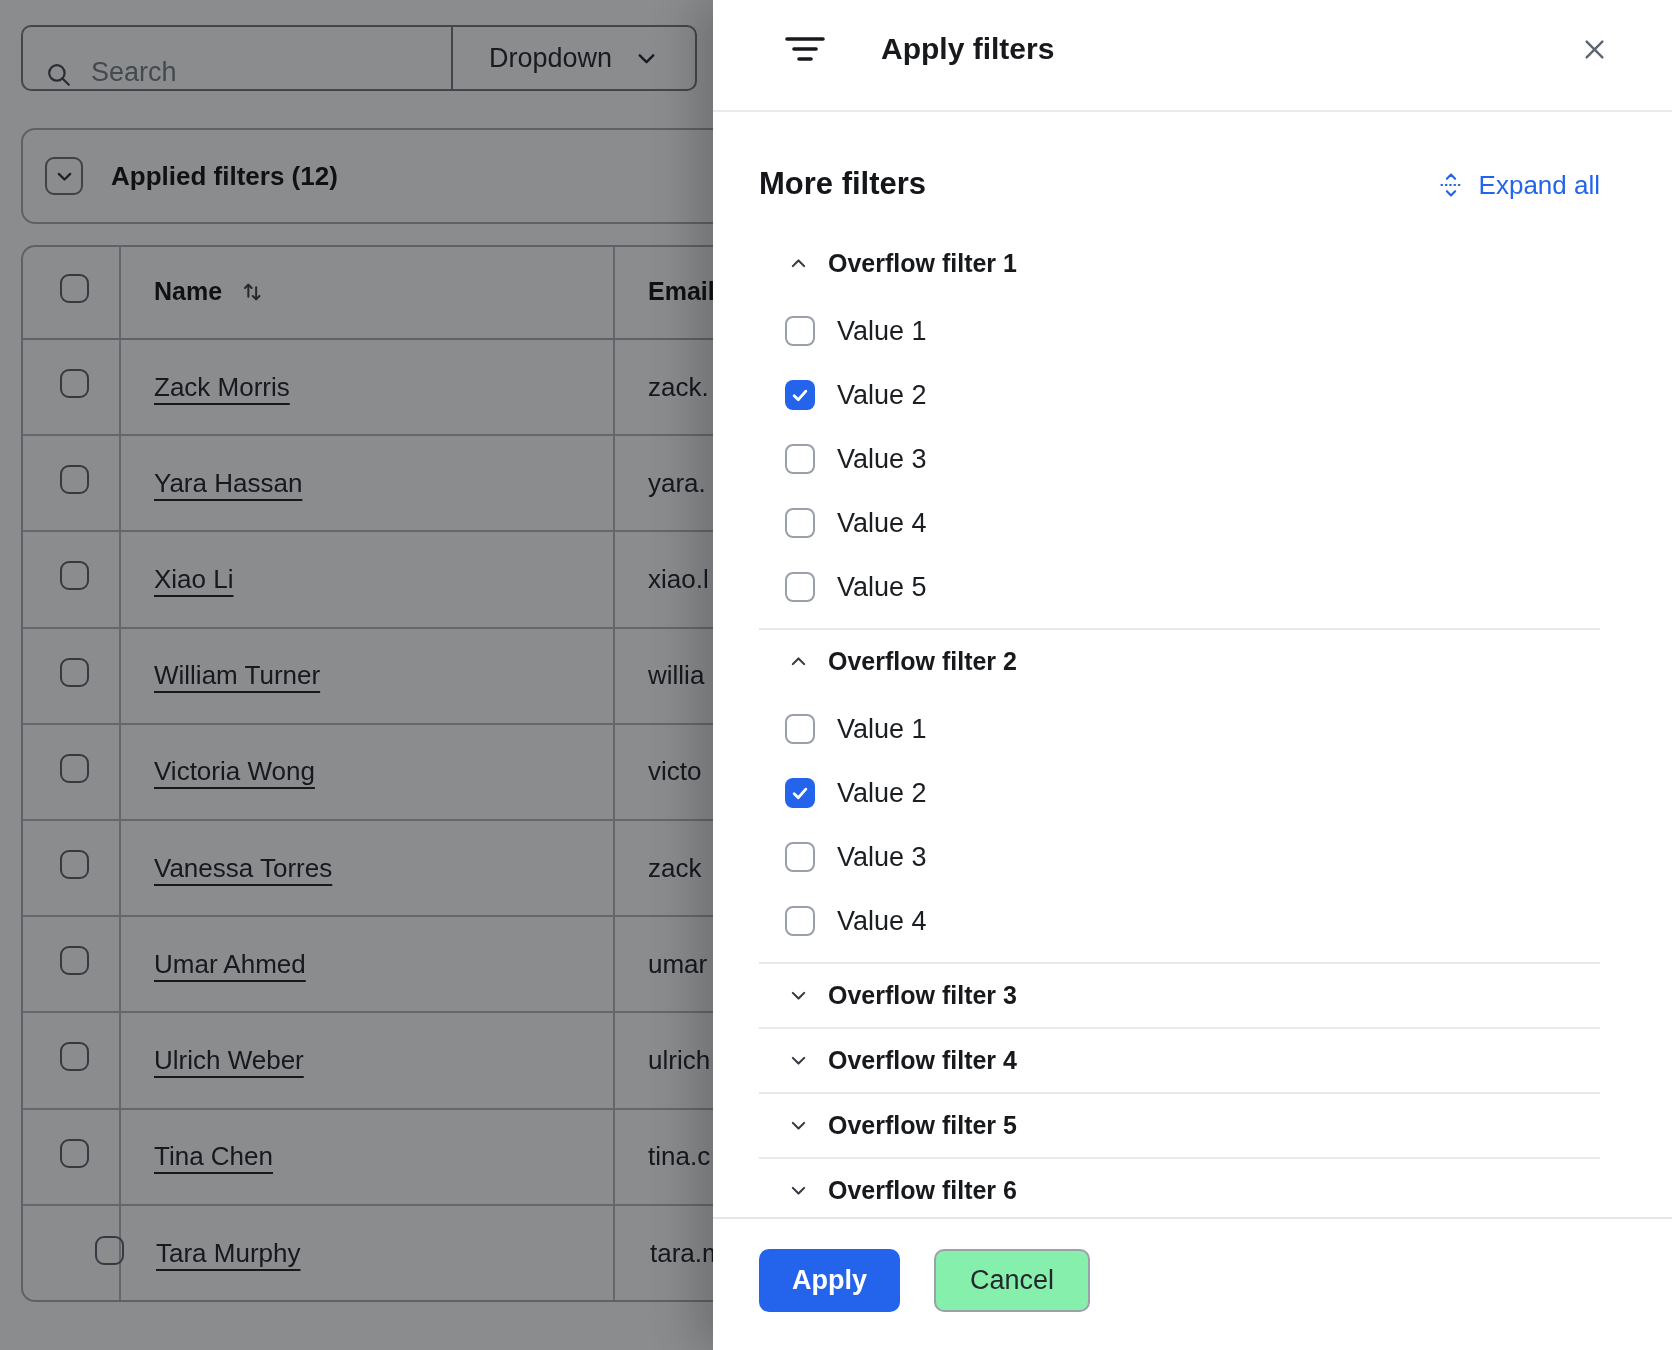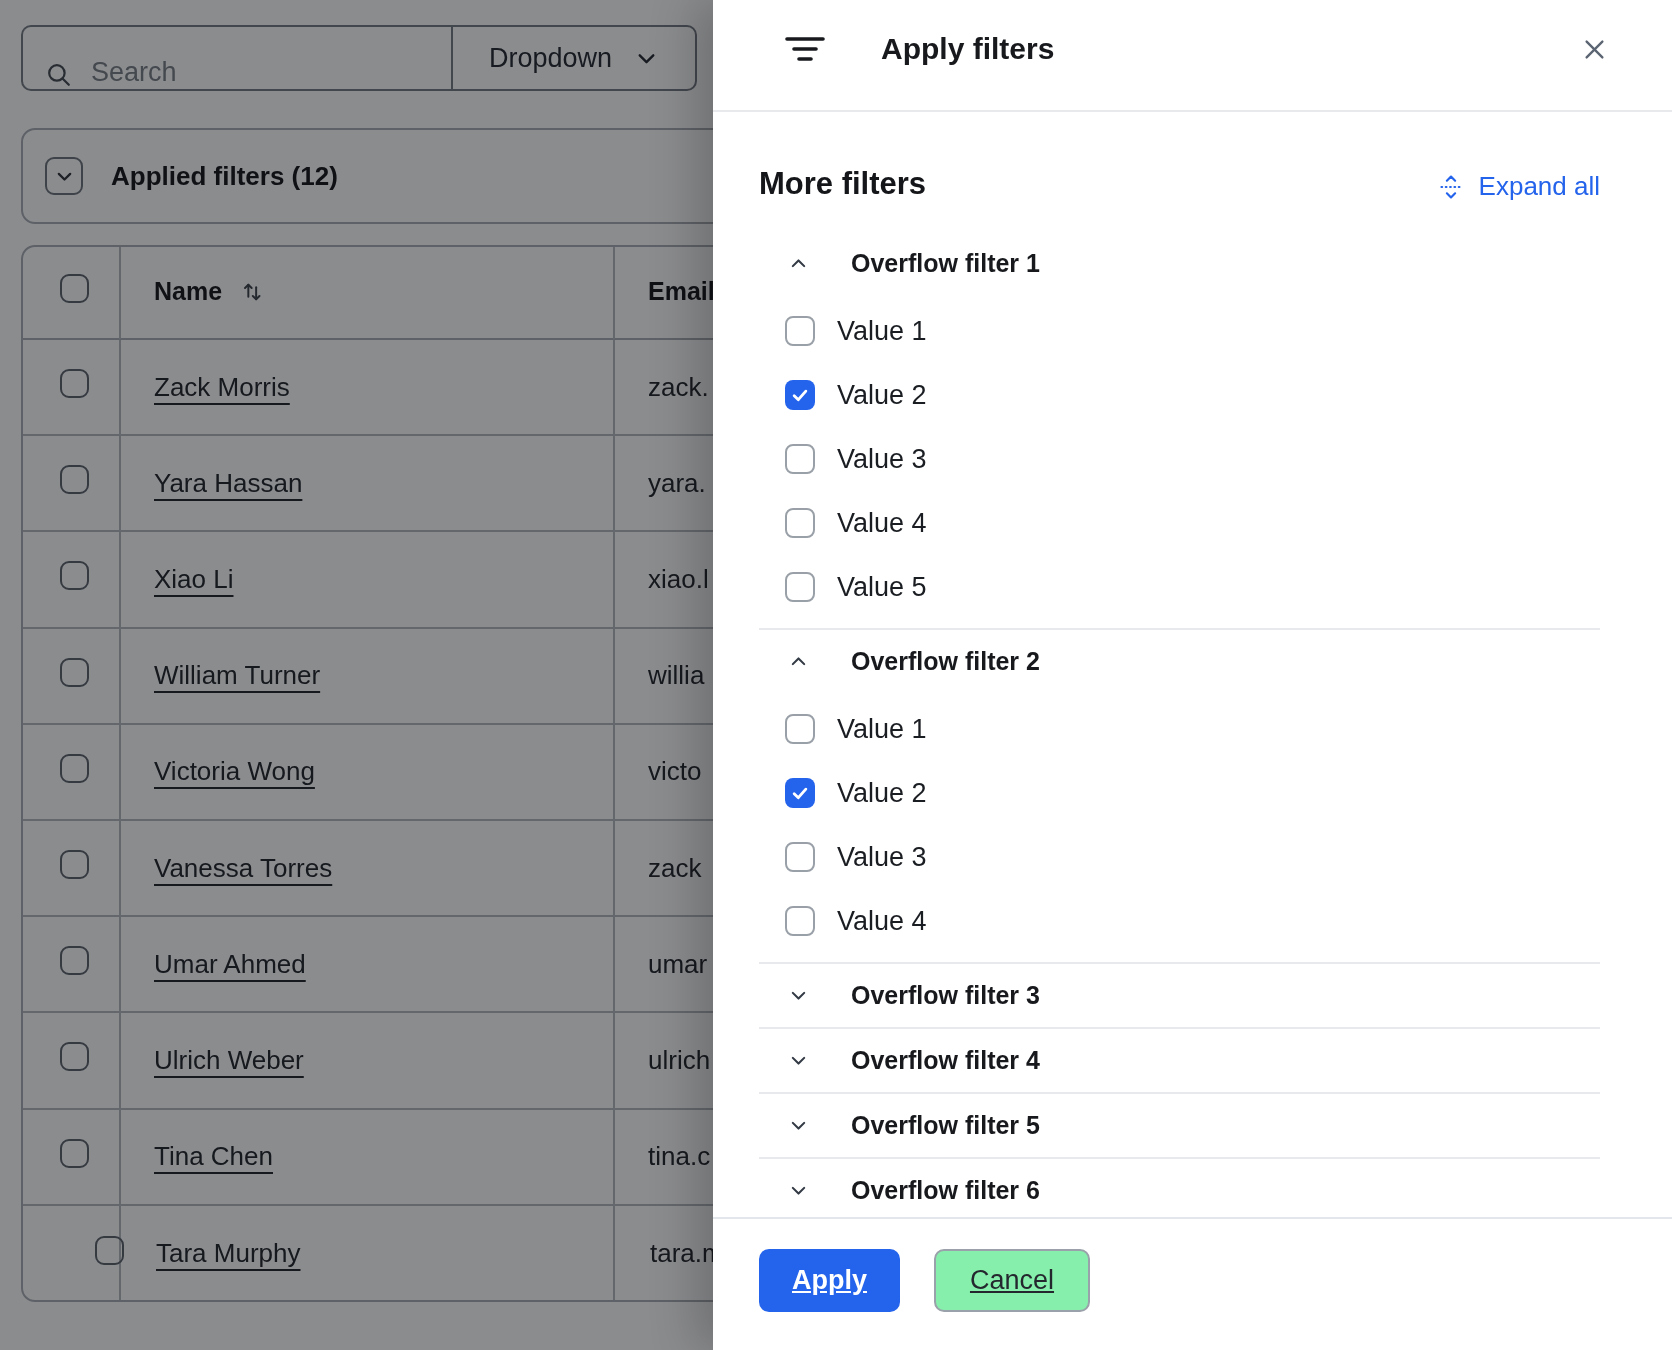--- a/index.html
+++ b/index.html
@@ -65,43 +65,43 @@
     position:absolute;top:0;left:713px;width:959px;height:1350px;background:#fff;
     box-shadow:-18px 0 44px rgba(0,0,0,0.20);display:flex;flex-direction:column;box-sizing:border-box;
   }
   .m-header{
     flex:0 0 112px;border-bottom:2px solid #E7E9EC;display:flex;align-items:center;
     padding:0 58px 12px 72px;box-sizing:border-box;
   }
   .m-title{margin-left:56px;font-size:30px;font-weight:700;color:#17191D;}
   .close-btn{margin-left:auto;background:none;border:none;padding:6px;cursor:pointer;display:flex;}
   .m-body{flex:1 1 auto;padding:54px 72px 0 46px;box-sizing:border-box;overflow:hidden;}
-  .mf-head{display:flex;align-items:flex-end;justify-content:space-between;}
+  .mf-head{display:flex;align-items:center;justify-content:space-between;}
   .mf-title{font-size:31px;font-weight:700;color:#141619;}
   .expand-all{display:flex;align-items:center;gap:15px;cursor:pointer;color:var(--accent,#2463EB);
     font-size:26px;margin-top:2px;}
   .sections{margin-top:30px;}
   .section{border-bottom:2px solid #E7E9EC;}
-  .sec-head{display:flex;align-items:center;gap:42px;padding:17px 0 17px 28px;cursor:pointer;}
+  .sec-head{display:flex;align-items:center;gap:19px;padding:17px 0 17px 28px;cursor:pointer;}
   .sec-label{font-size:25px;font-weight:700;color:#17191D;}
   .sec-chev{display:flex;width:22px;justify-content:center;}
   .opts{padding:4px 0 9px 0;}
   .opt{display:flex;align-items:center;gap:22px;height:64px;padding-left:26px;cursor:pointer;}
   .mcb{
     width:30px;height:30px;box-sizing:border-box;border:2px solid #9AA0A8;border-radius:8px;
     background:#fff;display:flex;align-items:center;justify-content:center;flex:0 0 auto;cursor:pointer;
   }
   .mcb.on{border:none;background:var(--accent,#2463EB);}
   .opt-label{font-size:27px;color:#1A1D22;}
   .m-footer{
     flex:0 0 133px;border-top:2px solid #E3E6EA;display:flex;align-items:center;
     padding:0 0 8px 46px;gap:34px;box-sizing:border-box;
   }
   .btn{font-family:"Liberation Sans",sans-serif;border-radius:10px;cursor:pointer;
-    display:flex;align-items:center;justify-content:center;text-decoration:underline;}
+    display:flex;align-items:center;justify-content:center;}
   .btn-apply{width:141px;height:63px;background:var(--accent,#2463EB);border:none;color:#fff;
     font-size:27px;font-weight:700;}
   .btn-cancel{width:156px;height:63px;background:#86efac;border:2px solid #9BA1AA;color:#24282E;
     font-size:27px;box-sizing:border-box;text-align:center;}
 </style>
 </head>
 <body>
 
 <div class="page">
 

